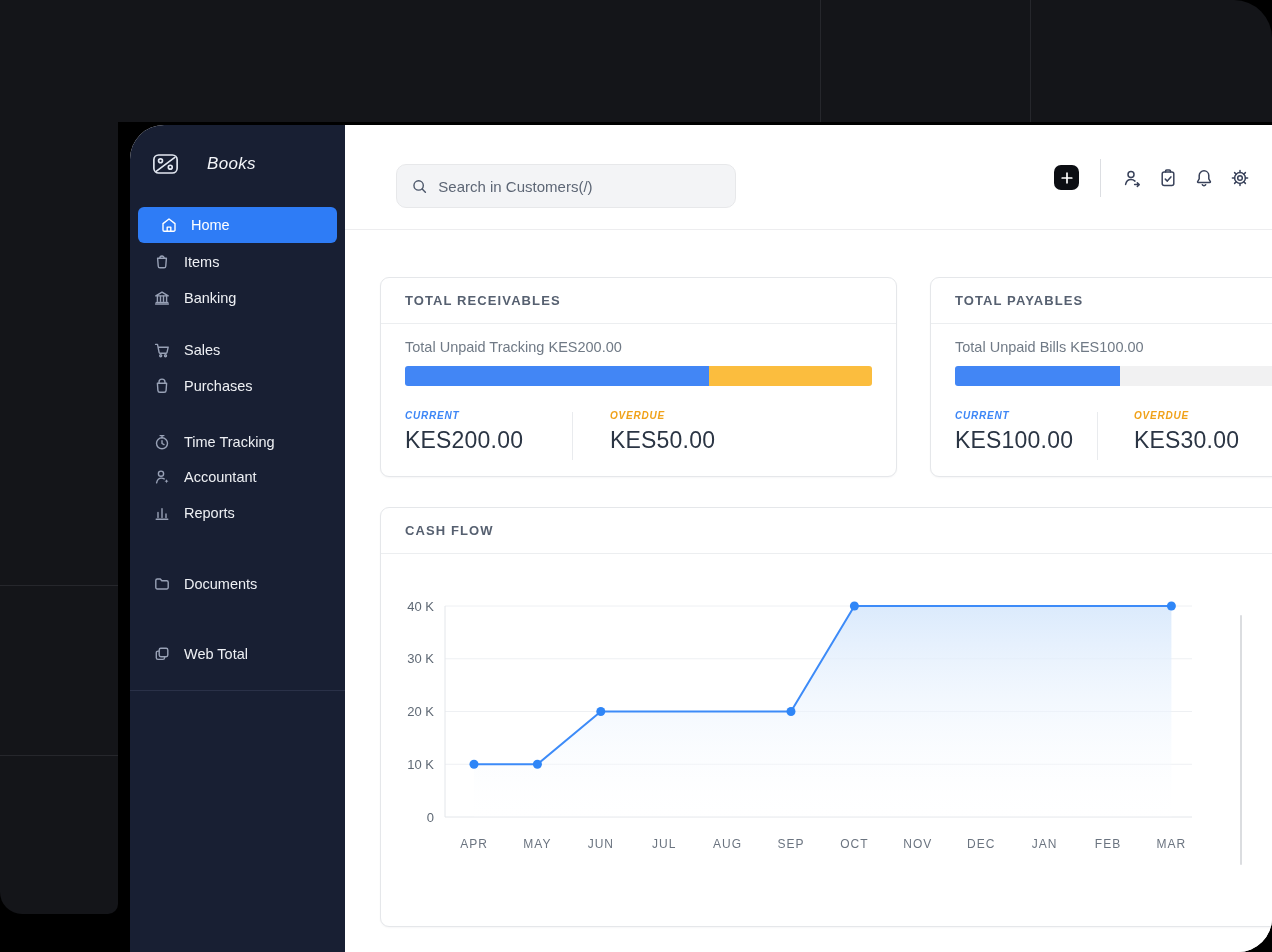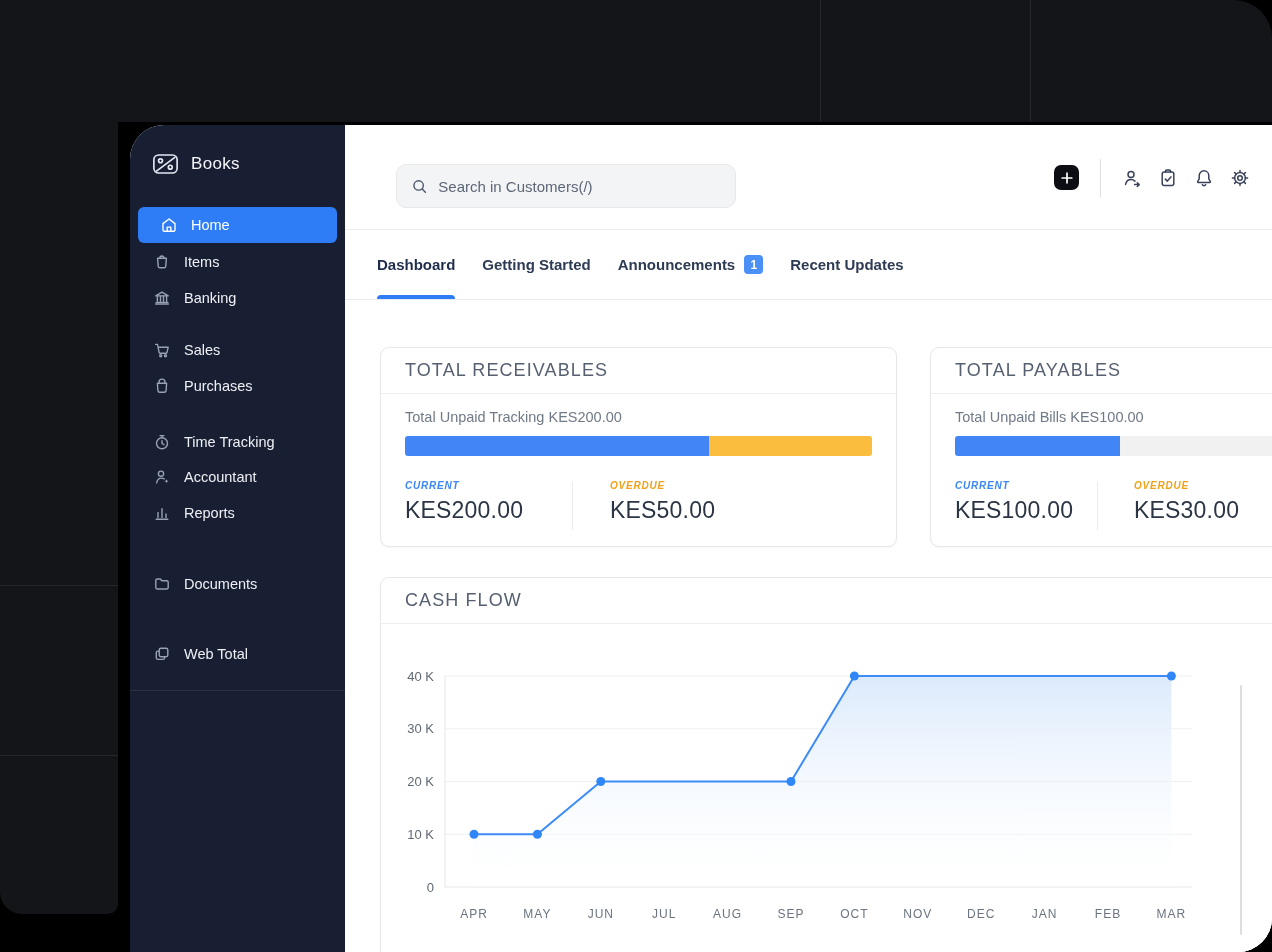--- a/index.html
+++ b/index.html
@@ -11,21 +11,21 @@
   .bg-top { position:absolute; left:0; top:0; width:1272px; height:122px; background:#141519; border-radius:0 38px 0 0; }
   .bg-top .vline { position:absolute; top:0; width:1px; height:122px; background:#26272c; }
   .bg-left { position:absolute; left:0; top:0; width:118px; height:914px; background:#141519; border-radius:0 0 10px 22px; }
   .bg-left .hline { position:absolute; left:0; width:118px; height:1px; background:#26272c; }
 
   
   .window { position:absolute; left:130px; top:125px; right:0; bottom:0; background:#fff; border-radius:34px 0 34px 0; overflow:hidden; display:flex; }
 
   
   .sidebar { position:relative; width:215px; flex:0 0 215px; background:#181f33; height:100%; }
-  .logo { position:absolute; left:22px; top:26px; display:flex; align-items:center; gap:12px; }
+  .logo { position:absolute; left:22px; top:26px; display:flex; align-items:center; gap:28px;font-style:italic; }
   .logo svg { stroke:#e3e8f2; fill:none; stroke-width:1.6; stroke-linecap:round; }
   .logo-text { color:#f3f5f9; font-size:17px; font-weight:500; letter-spacing:.3px; }
   .srow { position:absolute; left:8px; width:199px; height:36px; display:flex; align-items:center; gap:13px; padding-left:15px; border-radius:6px; color:#eef0f4; font-size:14.5px; cursor:pointer; }
   .srow svg { stroke:#98a1b6; fill:none; stroke-width:1.4; stroke-linecap:round; stroke-linejoin:round; flex:0 0 auto; }
   .srow.active { background:#2e7cf6; color:#ffffff;padding-left:22px; }
   .srow.active svg { stroke:#ffffff; }
   .srow .dots { fill:#7d879c; stroke:none; }
   .side-divider { position:absolute; left:0; width:215px; height:1px; background:#2a3148; }
 
   
@@ -45,21 +45,21 @@
   .tabs { position:relative; height:70px; border-bottom:1px solid #e9ebee; display:flex; align-items:stretch; padding-left:32px; gap:27px; flex:0 0 auto; }
   .tab { position:relative; display:flex; align-items:center; gap:9px; font-size:15px; font-weight:600; color:#2e3b55; cursor:pointer; white-space:nowrap; }
   .tab.active { color:#1f2d4d; }
   .tab.active::after { content:""; position:absolute; left:0; bottom:0; width:100%; height:4px; background:#2e7cf6; border-radius:4px 4px 0 0; }
   .badge { min-width:19px; height:19px; padding:0 4px; background:#4a90f6; border-radius:4px; color:#fff; font-size:12px; font-weight:600; display:flex; align-items:center; justify-content:center; }
 
   
   .content { position:relative; flex:1; overflow:hidden; background:#fff; }
   .card { position:absolute; background:#fff; border:1px solid #e5e7ea; border-radius:9px; box-shadow:0 1px 2px rgba(16,24,40,.04); }
   .card-head { height:46px; display:flex; align-items:center; padding:0 24px; border-bottom:1px solid #eceef0; }
-  .card-title { font-size:18px; font-weight:400; letter-spacing:1.1px; color:#566070; }
+  .card-title { font-size:13px; font-weight:700; letter-spacing:1.1px; color:#566070; }
   .card-body { padding:0 24px; }
   .subtitle { margin-top:15px; font-size:14.5px; color:#707a86; }
   .pbar { margin-top:11px; height:20px; border-radius:3px; overflow:hidden; display:flex; background:transparent; }
   .pbar .track { background:#f1f1f2; flex:1; }
   .seg-blue { background:#4286f5; height:100%; }
   .seg-yellow { background:#fbbd3e; height:100%; flex:1; }
   .stats { position:relative; margin-top:24px; height:60px; }
   .stat { position:absolute; top:0; }
   .stat-label { font-size:10px; font-weight:700; letter-spacing:.8px;font-style:italic; }
   .stat-label.cur { color:#3d86f6; }
@@ -212,35 +212,20 @@
           <div class="icnbtn">
             <svg width="20" height="20" viewBox="0 0 20 20">
                 <circle cx="10" cy="10" r="5.4"></circle>
                 <circle cx="10" cy="10" r="2.3"></circle>
                 <path d="M15.4 10h2.2 M2.4 10h2.2 M10 2.4v2.2 M10 15.4v2.2 M13.8 6.2l1.6-1.6 M4.6 15.4l1.6-1.6 M13.8 13.8l1.6 1.6 M4.6 4.6l1.6 1.6"></path>
               </svg>
           </div>
         </div>
       </div>
 
-      <nav class="tabs">
-        <div class="tab active">
-            <span>Dashboard</span>
-          </div>
-        <div class="tab">
-            <span>Getting Started</span>
-          </div>
-        <div class="tab">
-            <span>Announcements</span>
-            <span class="badge">1</span>
-          </div>
-        <div class="tab">
-            <span>Recent Updates</span>
-          </div>
-      </nav>
 
       <section class="content">
 
         <div class="card" style="left:35px; top:47px; width:517px; height:200px;">
           <div class="card-head">
             <span class="card-title">TOTAL RECEIVABLES</span>
           </div>
           <div class="card-body">
             <div class="subtitle">Total Unpaid Tracking KES200.00</div>
             <div class="pbar">

